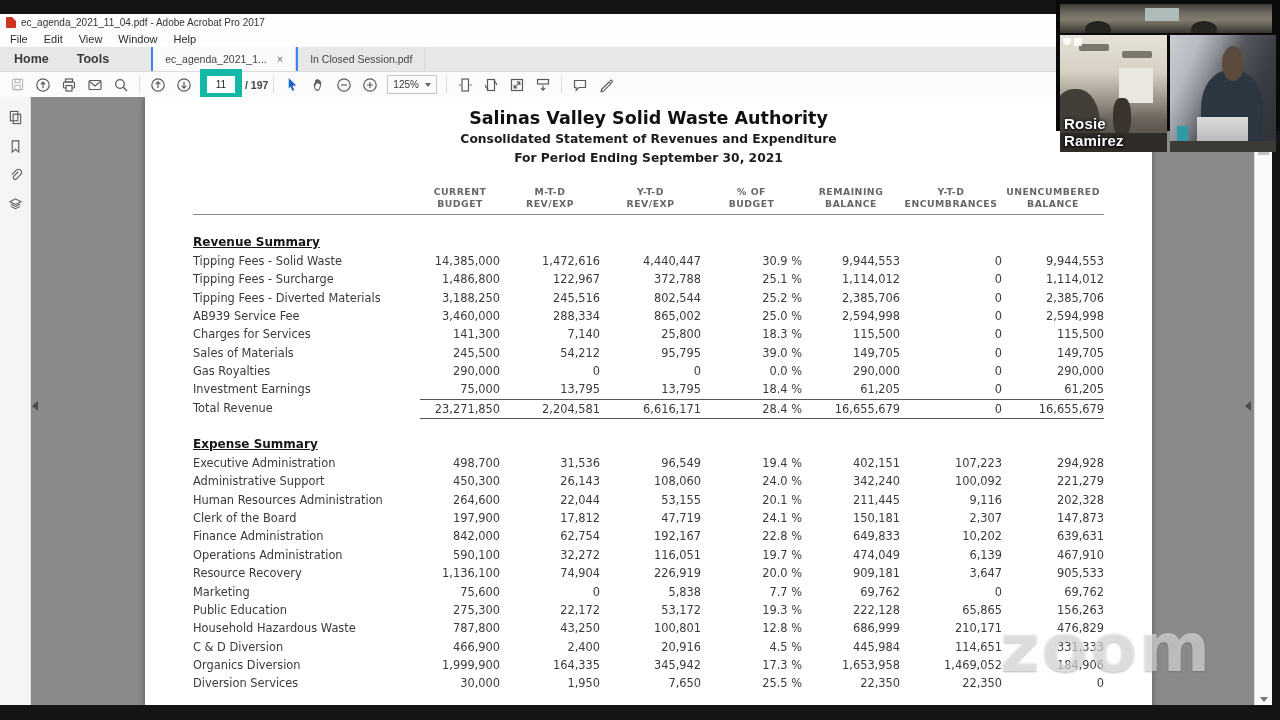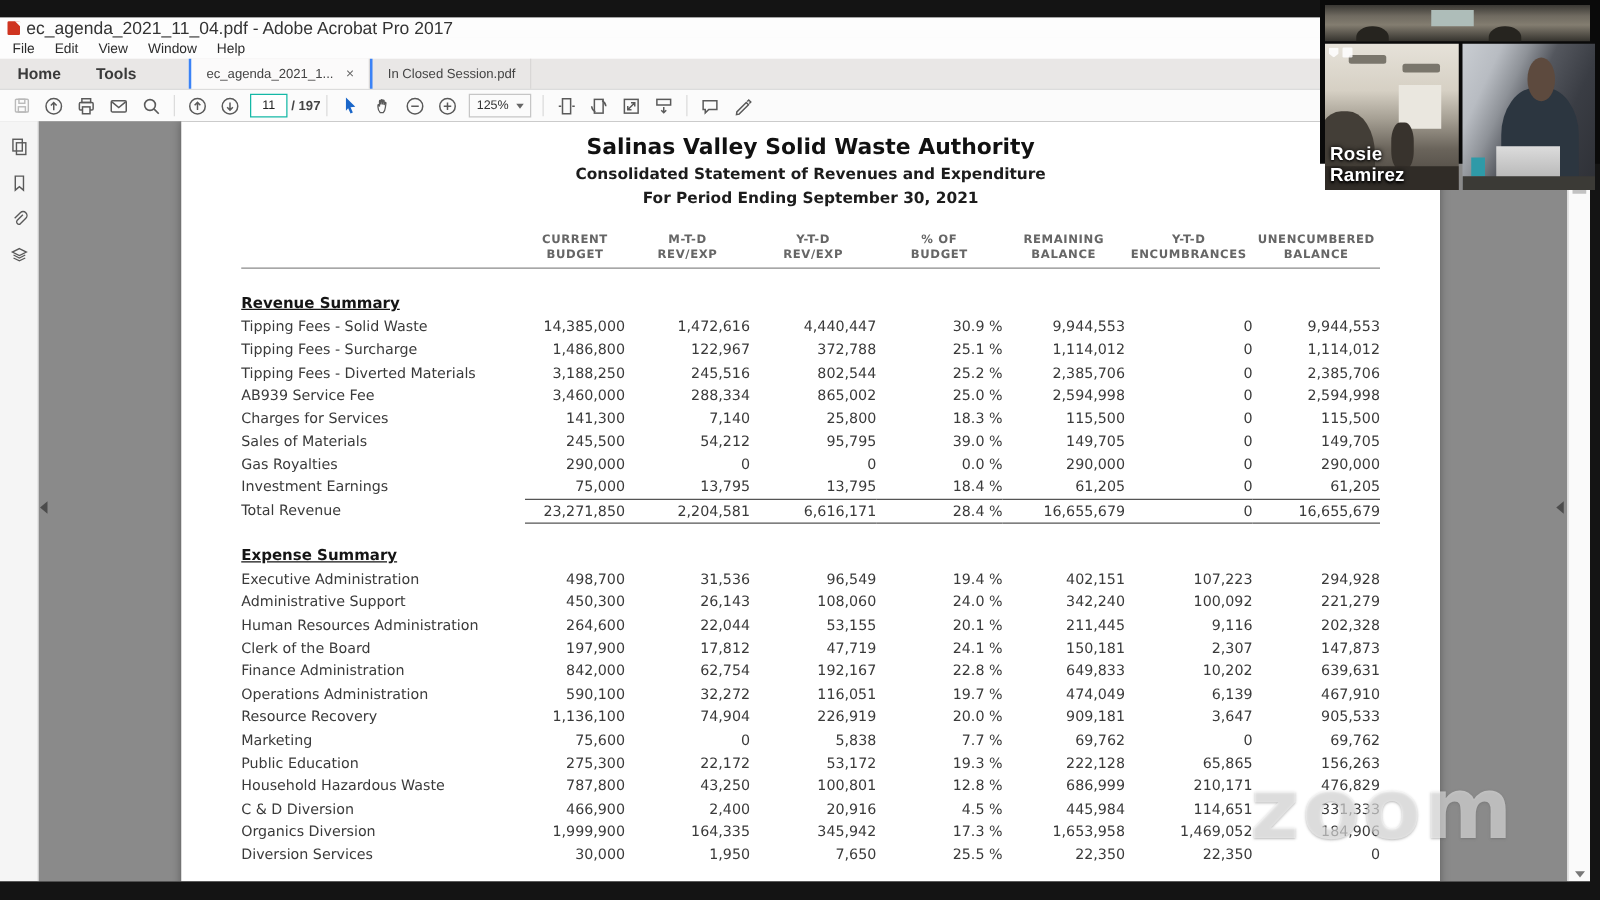--- a/index.html
+++ b/index.html
@@ -3,33 +3,33 @@
 <meta charset="utf-8">
 <style>
   html,body{margin:0;padding:0;background:#000;}
   .stage{position:relative;width:1280px;height:720px;background:#141414;overflow:hidden;
          font-family:"Liberation Sans",sans-serif;}
   
   .screen{position:absolute;left:0;top:14px;width:1272px;height:691px;background:#f6f6f6;overflow:hidden;}
   .titlebar{height:16px;display:flex;align-items:center;gap:5px;padding-left:6px;background:#fdfdfd;}
   .pdficon{width:10px;height:11px;background:#cf3420;border-radius:1px;position:relative;}
   .pdficon:after{content:"";position:absolute;right:0;top:0;border-style:solid;border-width:0 4px 4px 0;border-color:transparent #fdfdfd transparent transparent;}
-  .titletext{font-size:14px;color:#333;}
+  .titletext{font-size:10px;color:#333;}
   .menubar{height:17px;display:flex;align-items:center;background:#fdfdfd;padding-left:2px;}
   .menu-item{font-size:11px;color:#2b2b2b;padding:0 8px;}
   .tabbar{height:24px;background:#e9e7e6;display:flex;align-items:stretch;border-bottom:1px solid #dcdcdc;}
   .ribbontab{font-size:12.5px;font-weight:700;color:#3a3a3a;display:flex;align-items:center;padding:0 14px;}
   .doctab{font-size:10.5px;color:#444;display:flex;align-items:center;gap:10px;padding:0 12px;border-left:2px solid #3b82f6;border-right:1px solid #d9d7d6;}
   .doctab.active{background:#fbfafa;margin-left:28px;}
   .closex{color:#666;font-size:11px;}
   .toolbar{height:25px;background:#fbfbfb;border-bottom:1px solid #cfcfcf;display:flex;align-items:center;padding-left:4px;}
   .tbtn{width:26px;height:21px;display:flex;align-items:center;justify-content:center;}
   .tbtn svg{display:block;}
   .tdiv{width:1px;height:17px;background:#dcdcdc;margin:0 5px;}
-  .pageinput{width:24px;height:15px;border:1px solid #14b8a6;background:#fff;font-size:10px;text-align:center;color:#222;margin:0 3px;}
+  .pageinput{width:24px;height:15px;border:7px solid #14b8a6;background:#fff;font-size:10px;text-align:center;color:#222;margin:0 3px;}
   .pagecount{font-size:10.5px;color:#444;margin-right:0;font-weight:bold;}
   .zoombox{border:1px solid #c6c6c6;height:17px;display:flex;align-items:center;gap:6px;padding:0 5px;margin:0 4px;background:#fbfbfb;}
   .zoombox .zl{font-size:10px;color:#333;}
   .caret{width:0;height:0;border-left:3.5px solid transparent;border-right:3.5px solid transparent;border-top:4px solid #666;}
   .main{position:absolute;top:83px;left:0;right:0;bottom:0;display:flex;}
   .sidebar{width:30px;background:#f5f5f5;border-right:1px solid #d9d9d9;display:flex;flex-direction:column;align-items:center;padding-top:10px;gap:9px;}
   .sbtn{width:22px;height:20px;display:flex;align-items:center;justify-content:center;}
   .canvas{flex:1;background:#8a8a8a;position:relative;overflow:hidden;}
   .vscroll{width:17px;background:#fafafa;border-left:1px solid #ddd;position:relative;}
   .vthumb{position:absolute;top:36px;left:3px;right:3px;height:22px;background:#c2c2c2;}

